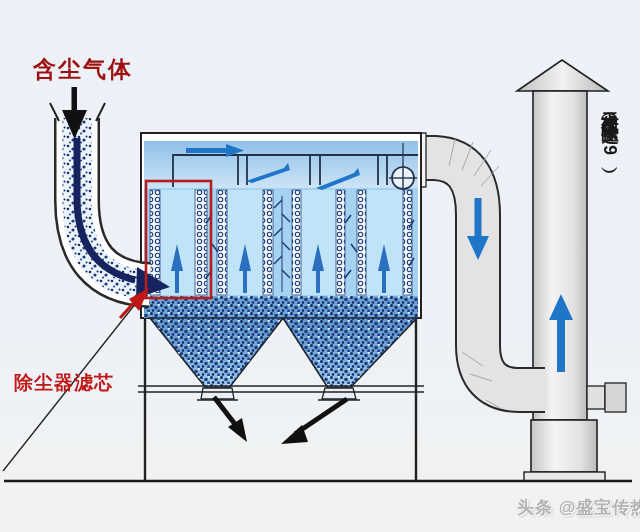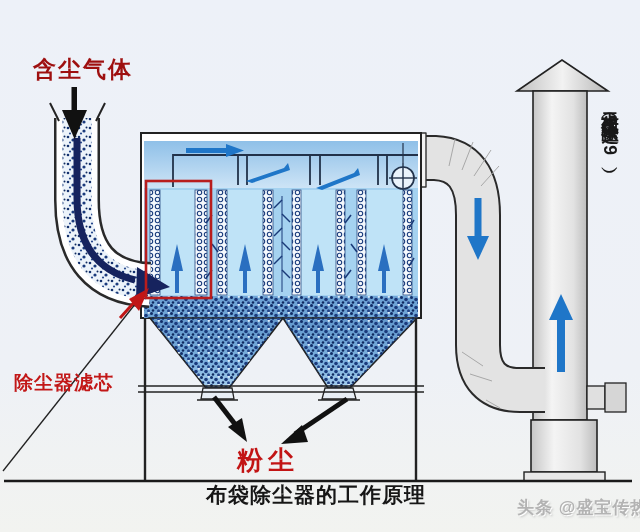--- a/index.html
+++ b/index.html
@@ -229,17 +229,15 @@
     <g>
       <line x1="347" y1="399" x2="295" y2="434" stroke="#111" stroke-width="5"></line>
       <polygon points="302,425 281,444 308,442"></polygon>
     </g>
   </g>
 </svg>
 
 <div class="lbl lbl-dusty">含尘气体</div>
 <div class="lbl lbl-vert">干净气体（除尘达99.9）</div>
 <div class="lbl lbl-filter">除尘器滤芯</div>
-<div class="lbl lbl-dust">粉尘</div>
-<div class="lbl lbl-caption">布袋除尘器的工作原理</div>
 <div class="lbl lbl-watermark">头条 @盛宝传热</div>
 
 </div>
 
 </body></html>

